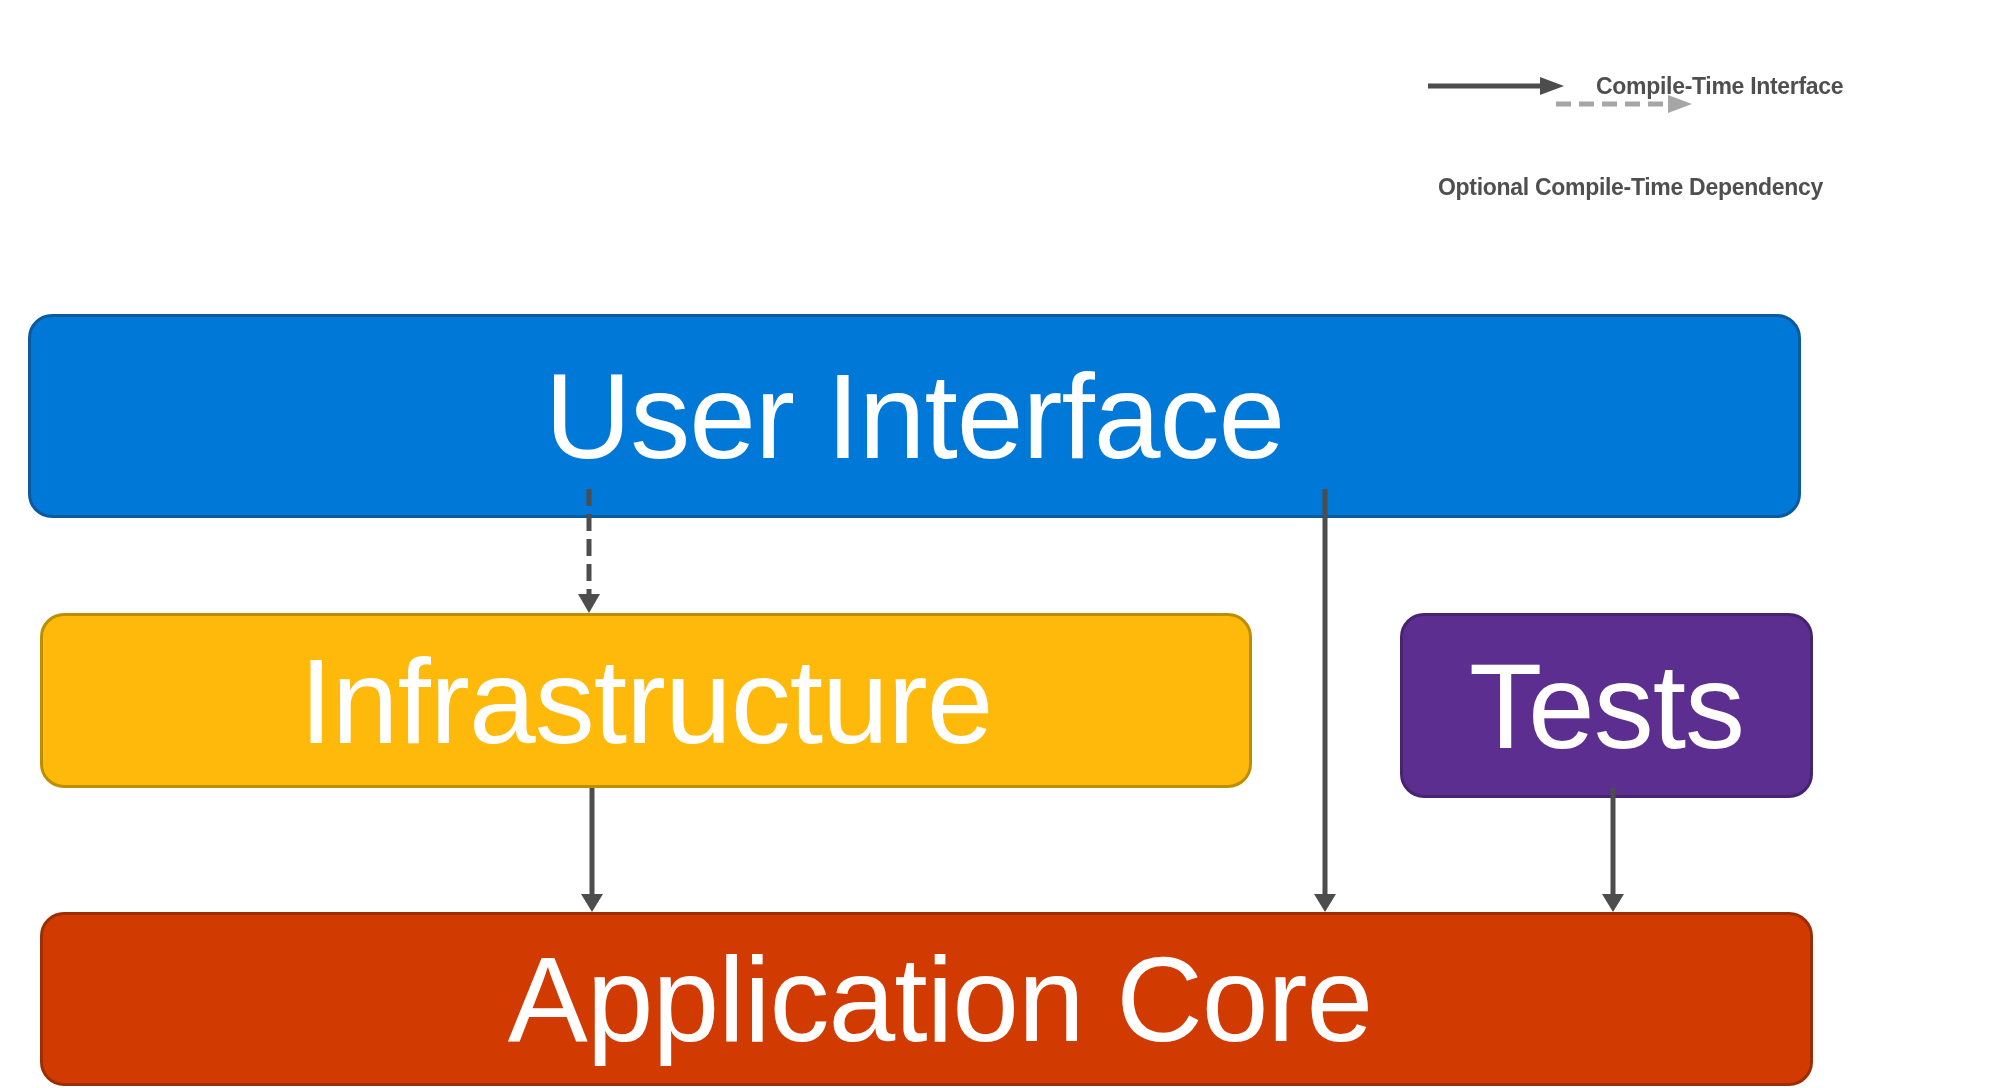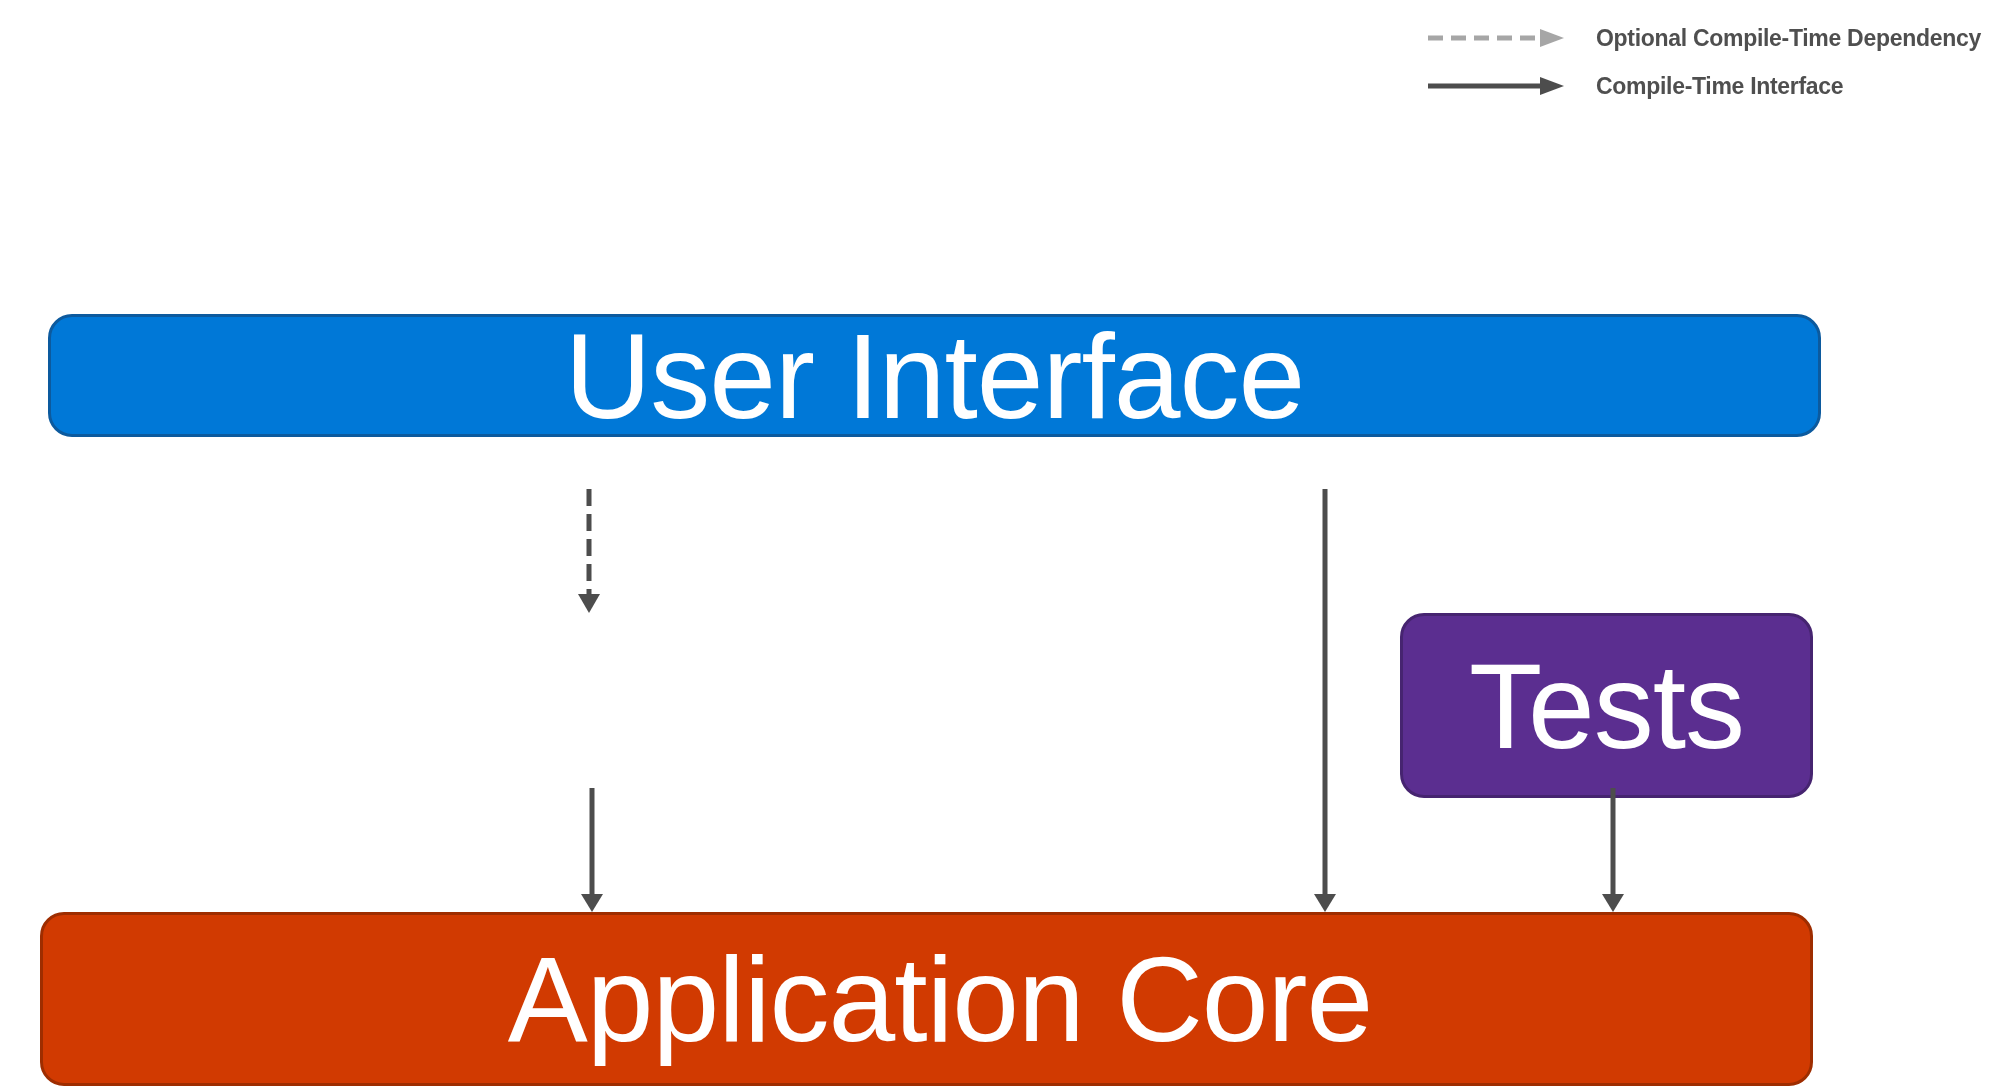--- a/index.html
+++ b/index.html
@@ -16,21 +16,21 @@
   .page-title{
     position:absolute;left:26px;top:30px;
     font-size:96px;font-weight:300;letter-spacing:-2px;
     color:var(--title-color);
     white-space:nowrap;
   }
 
   
   .legend{position:absolute;right:12px;top:14px;width:580px;}
   .legend-row{position:absolute;left:0;height:24px;display:flex;align-items:center;}
-  .legend-row.row-0{top:12px;}
+  .legend-row.row-0{top:20px;flex-direction:column;}
   .legend-row.row-1{top:60px;}
   .legend-arrow{width:140px;height:20px;flex:0 0 140px;margin-left:18px;}
   .legend-label{
     margin-left:30px;
     font-size:23px;font-weight:700;color:var(--legend-text-color);
     white-space:nowrap;letter-spacing:-0.3px;
   }
   .legend-dash-line{stroke:var(--optional-arrow-color);stroke-width:5;stroke-dasharray:15 8;}
   .legend-dash-head{fill:var(--optional-arrow-color);}
   .legend-solid-line{stroke:var(--arrow-color);stroke-width:5;}
@@ -41,21 +41,21 @@
     position:absolute;
     border-radius:24px;
     border:3px solid transparent;
     box-sizing:border-box;
     display:flex;align-items:center;justify-content:center;
     color:#ffffff;
     font-size:120px;font-weight:400;letter-spacing:-1px;
     white-space:nowrap;
   }
   .box-user-interface{
-    left:48px;top:314px;width:1773px;height:123px;
+    left:28px;top:314px;width:1773px;height:204px;
     background:var(--ui-fill);border-color:var(--ui-border);
   }
   .box-infrastructure{
     left:40px;top:613px;width:1212px;height:175px;
     background:var(--infra-fill);border-color:var(--infra-border);
   }
   .box-tests{
     left:1400px;top:613px;width:413px;height:185px;
     background:var(--tests-fill);border-color:var(--tests-border);
   }
@@ -90,20 +90,23 @@
         <polygon class="legend-solid-head" points="114,1 114,19 138,10"></polygon>
       </svg>
       <span class="legend-label">Compile-Time Interface</span>
     </div>
   </div>
 
   <div class="layer-box box-user-interface">
     <span>User Interface</span>
   </div>
 
+  <div class="layer-box box-infrastructure">
+    <span>Infrastructure</span>
+  </div>
 
   <div class="layer-box box-tests">
     <span>Tests</span>
   </div>
 
   <div class="layer-box box-application-core">
     <span>Application Core</span>
   </div>
 
   <svg class="arrows-overlay" viewBox="0 0 2000 1088" xmlns="http://www.w3.org/2000/svg">

